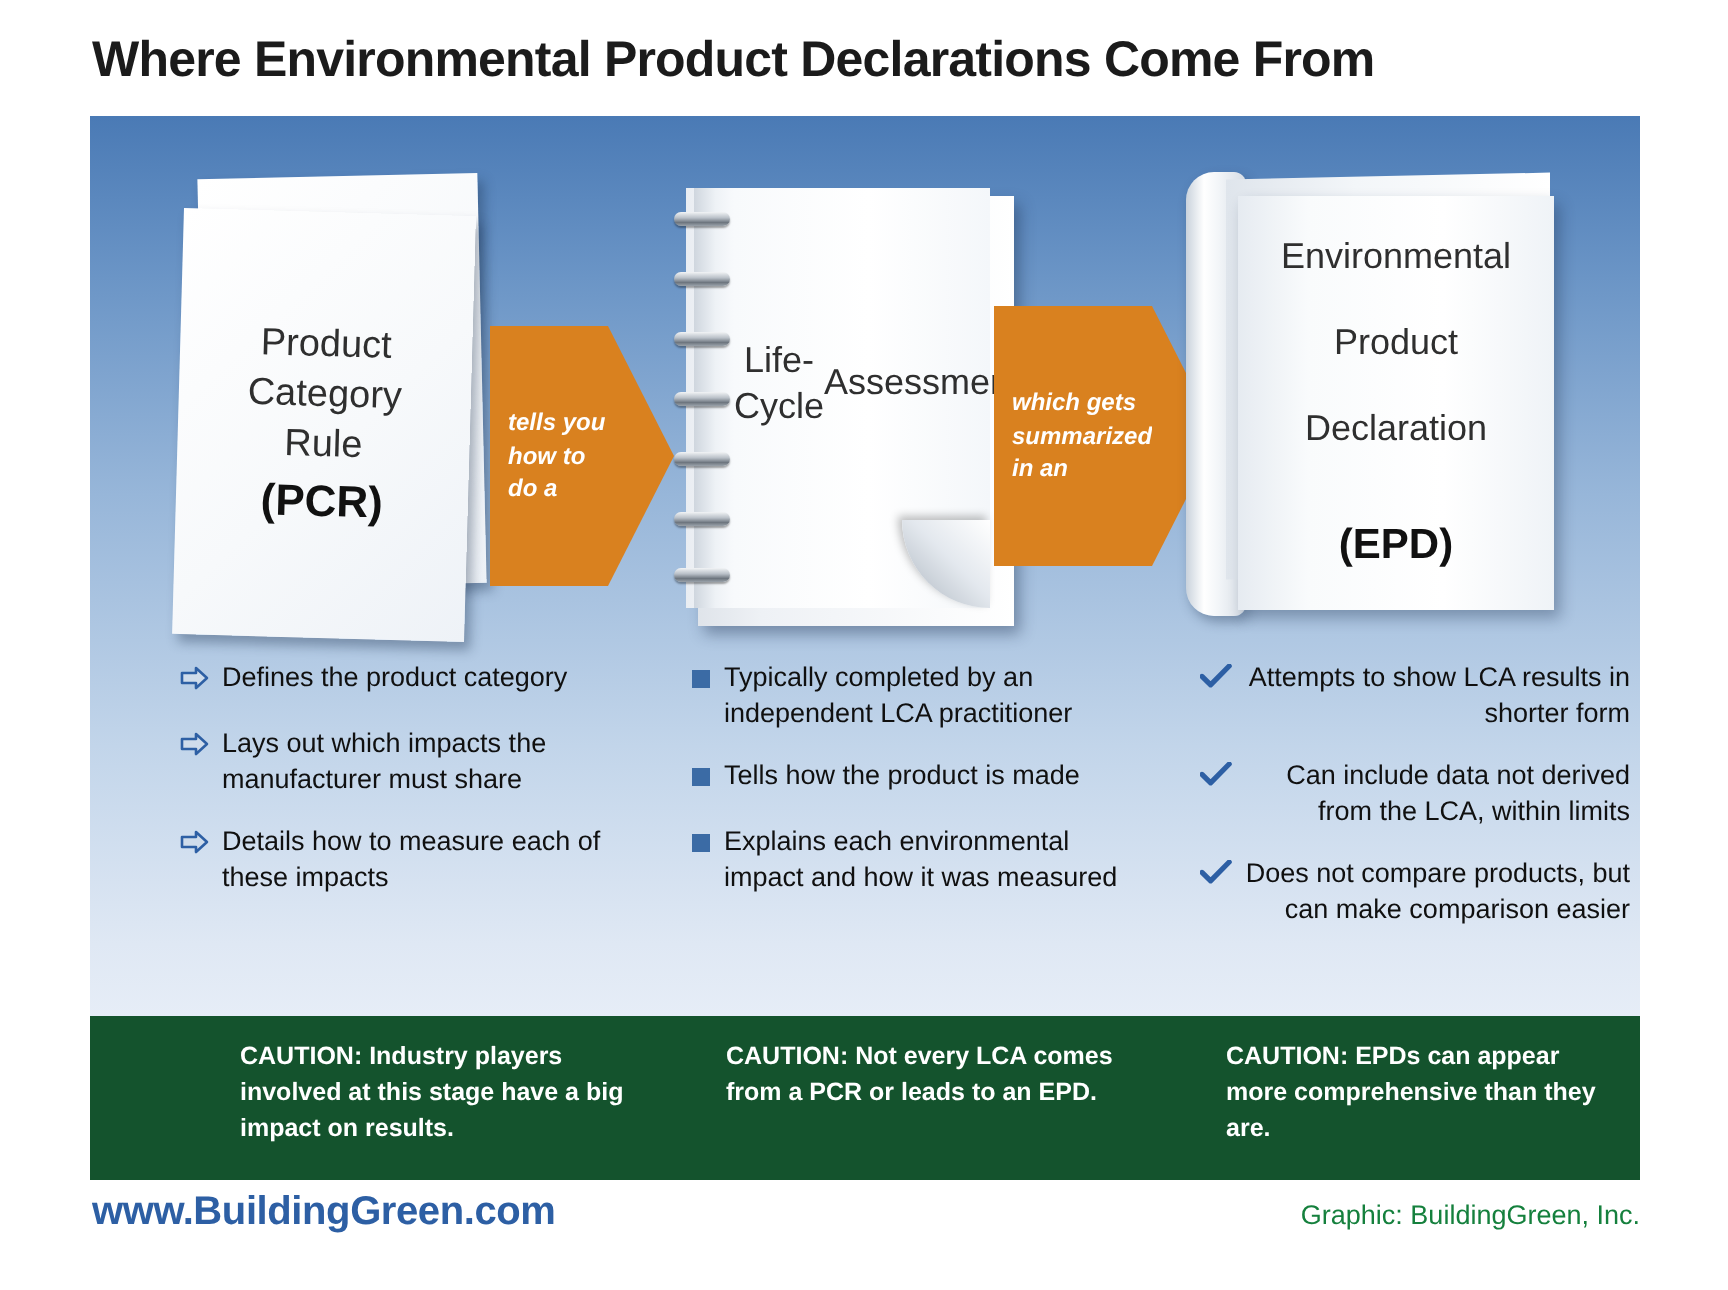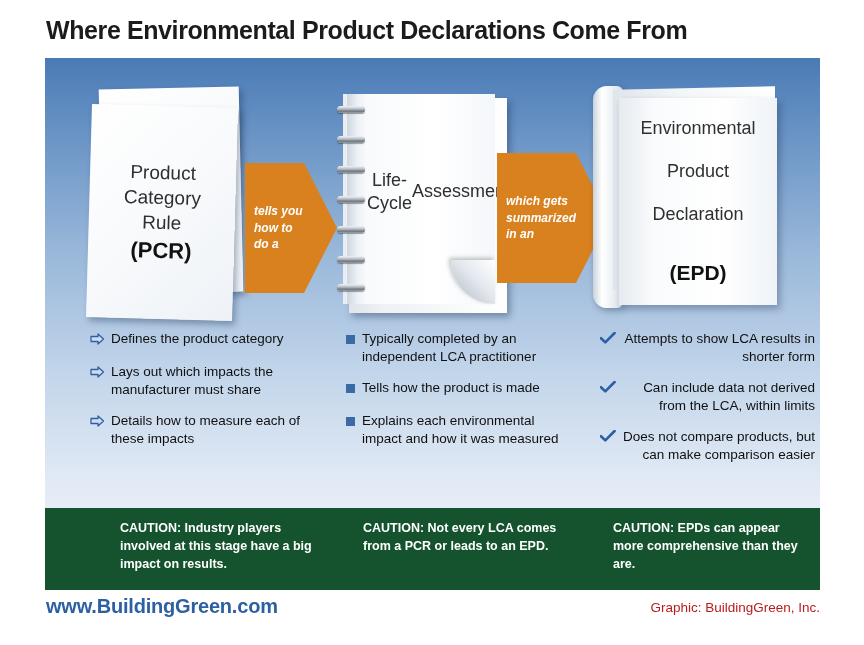--- a/index.html
+++ b/index.html
@@ -151,21 +151,21 @@
   .c2{left:318px;}
   .c3{left:568px;}
 
   
   .footer-url{
     position:absolute;left:46px;top:595px;
     color:#2d5fa4;font-size:20px;font-weight:bold;letter-spacing:-0.2px;
   }
   .footer-credit{
     position:absolute;right:44px;top:600px;
-    color:#b91c1c;font-size:13.5px;
+    color:#15803d;font-size:13.5px;
   }
 </style>
 </head>
 <body>
 
 <div class="title">Where Environmental Product Declarations Come From</div>
 
 <div class="panel">
 
   <div>

